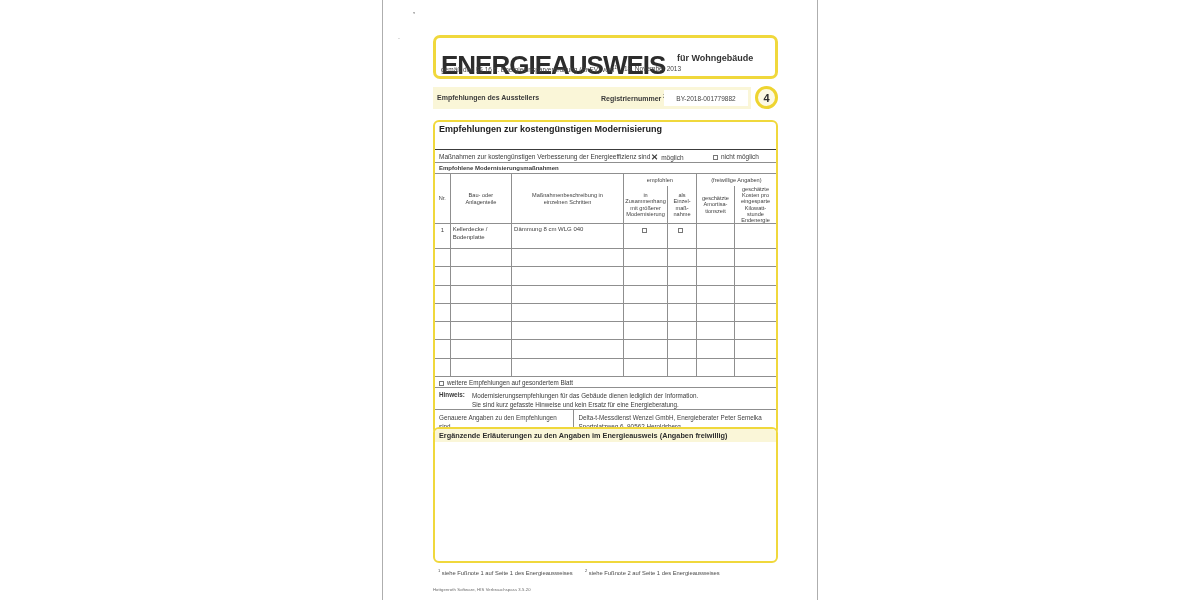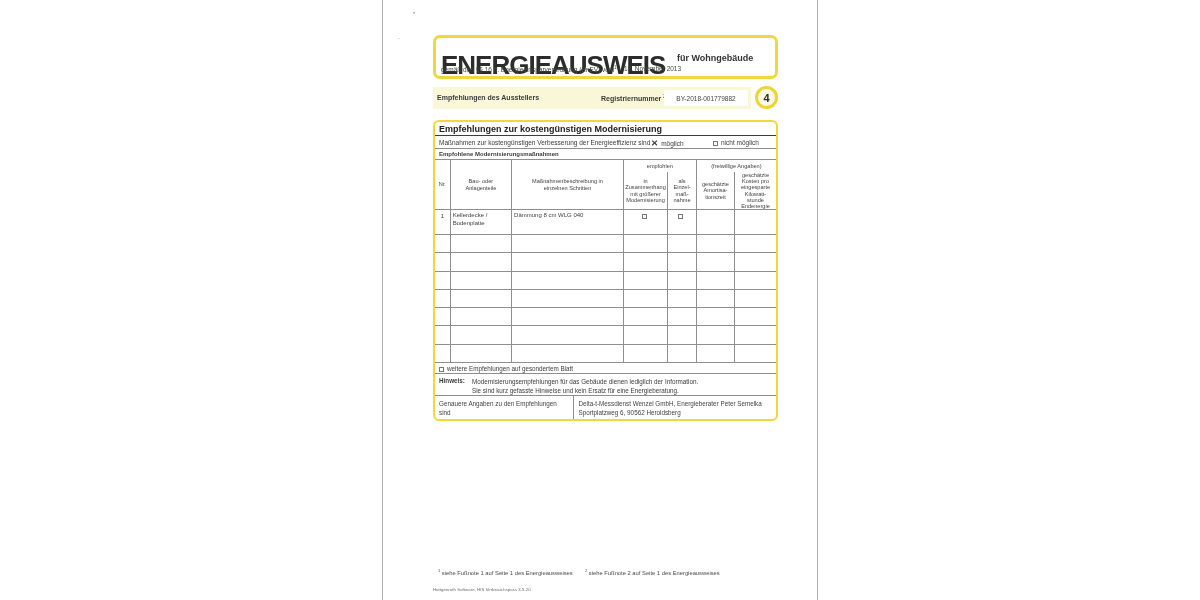--- a/index.html
+++ b/index.html
@@ -29,21 +29,21 @@
   .reg-box { position:absolute; left:231px; top:3px; width:84px; height:16px; background:#fff;
              font-size:6.5px; color:#444; display:flex; align-items:center; justify-content:center; white-space:nowrap; }
   .page-circle { position:absolute; left:372px; top:86px; width:23px; height:23px;
                  border:3px solid #eed430; border-radius:50%; background:#fcf9e4;
                  display:flex; align-items:center; justify-content:center;
                  font-size:11px; font-weight:bold; color:#2c2c2c; }
 
   
   .main-box { position:absolute; left:50px; top:120px; width:345px;
               border:2px solid #f0d83c; border-radius:6px; background:#fff; overflow:hidden; }
-  .mb-title { height:14px; padding:2px 20px 0 4px; font-size:9px; font-weight:bold; color:#222;
+  .mb-title { height:28px; padding:2px 20px 0 4px; font-size:9px; font-weight:bold; color:#222;
               border-bottom:1px solid #3c3c3c; white-space:nowrap; }
   .measures-row { position:relative; height:13px; border-bottom:1px solid #8f8f8f; font-size:6.5px; }
   .m-text { position:absolute; left:4px; top:3px; white-space:nowrap; }
   .opt1 { position:absolute; left:216px; top:2px; white-space:nowrap; }
   .opt2 { position:absolute; left:278px; top:3px; white-space:nowrap; }
   .xmark { font-size:8.5px; font-weight:bold; color:#3a3a3a; margin-right:3px; }
   .cb { display:inline-block; width:5px; height:5px; border:1px solid #777; background:#fff;
         vertical-align:-1px; margin-right:3px; }
   .caption { height:11px; padding:2px 0 0 4px; font-size:6px; font-weight:bold;
              border-bottom:1px solid #8f8f8f; white-space:nowrap; }
@@ -247,20 +247,23 @@
           <span style="display:block">erhältlich bei/unter:</span>
         </div>
         <div class="bcell">
           <span style="display:block">Delta-t-Messdienst Wenzel GmbH, Energieberater Peter Semelka</span>
           <span style="display:block">Sportplatzweg 6, 90562 Heroldsberg</span>
         </div>
       </div>
     </div>
   </div>
 
+  <div class="supp-box">
+    <div class="supp-title">Ergänzende Erläuterungen zu den Angaben im Energieausweis (Angaben freiwillig)</div>
+  </div>
 
   <div class="footnotes">
     <span class="fn1"><sup>1</sup> <span>siehe Fußnote 1 auf Seite 1 des Energieausweises</span></span>
     <span class="fn2"><sup>2</sup> <span>siehe Fußnote 2 auf Seite 1 des Energieausweises</span></span>
   </div>
 
   <div class="software">Hottgenroth Software, HIS Verbrauchspass 3.5.20</div>
 </div>
 
 </body></html>

